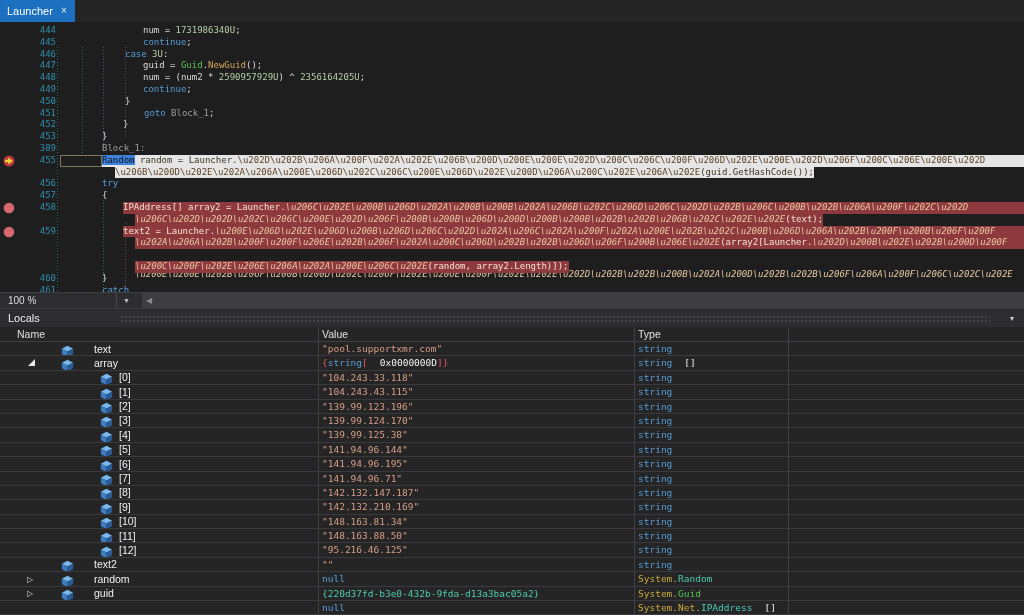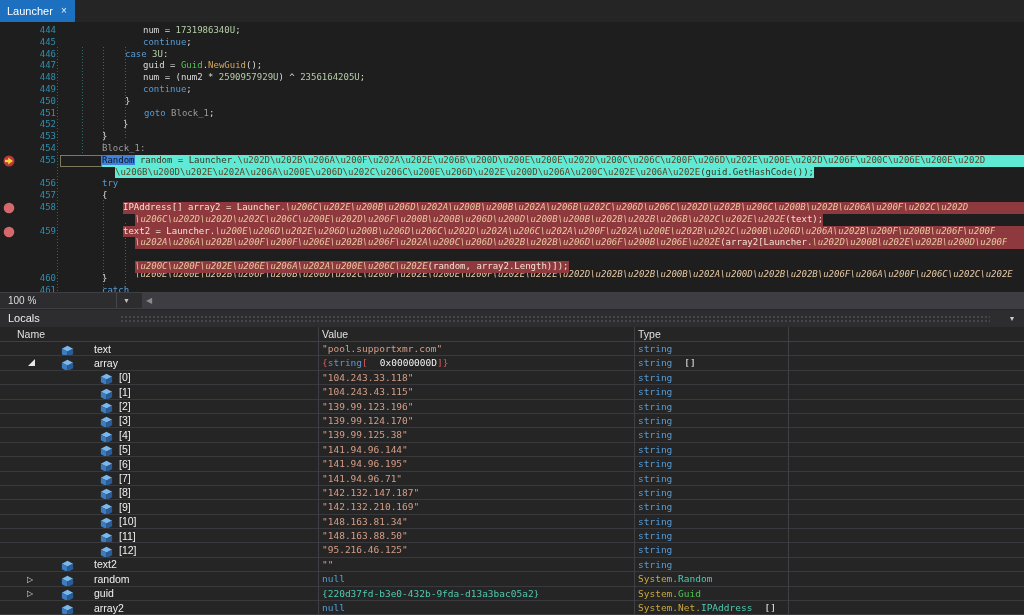--- a/index.html
+++ b/index.html
@@ -18,21 +18,21 @@
     overflow:hidden; font-family:"DejaVu Sans Mono", monospace; font-size:9px; }
   #code-lines { padding-top:3px; }
   .crow { display:flex; height:11.8px; line-height:11.8px; white-space:pre; position:relative; }
   .glyph { width:18px; flex:0 0 18px; position:relative; }
   .glyph svg { position:absolute; left:3px; top:0.5px; }
   .lnum { width:42px; flex:0 0 42px; text-align:right; color:#2f8fb0; padding-right:4px; }
   .cbody { flex:1; display:flex; align-items:stretch; }
   .ctext { display:inline-block; }
   .fill { flex:1; }
   .prebox { display:inline-block; width:42px; flex:0 0 42px; border:1px solid #7b795e; background:#1e1e1e; }
-  .hl-yellow { background:#5eead4; }
+  .hl-yellow { background:#e5e5e5; }
   .hl-red { background:#8e393d; }
   .sg-p { color:#dcdcdc; } .sg-k { color:#569cd6; } .sg-n { color:#b5cea8; }
   .sg-vt { color:#57c357; } .sg-m { color:#d7a85a; } .sg-l { color:#9b9b9b; }
   .sg-yp { color:#3a3520; } .sg-ye { color:#5e4326; }
   .sg-rp { color:#f4e3d0; } .sg-re { color:#e8c9a2;font-style:italic; }
   .sg-sel { background:#3f81d8; color:#0b1526; }
   .guide { position:absolute; width:1px; }
   .g-teal   { background-image:repeating-linear-gradient(180deg,#2e6868 0 1px,transparent 1px 3px); }
   .g-purple { background-image:repeating-linear-gradient(180deg,#6a4a7a 0 1px,transparent 1px 3px); }
   .g-brown  { background-image:repeating-linear-gradient(180deg,#7a4a44 0 1px,transparent 1px 3px); }
@@ -99,21 +99,21 @@
         <div class="crow"><span class="glyph"></span><span class="lnum">444</span><span class="cbody" style="padding-left: 83px;"><span class="ctext"><span class="sg-p">num = </span><span class="sg-n">1731986340U</span><span class="sg-p">;</span></span></span></div>
         <div class="crow"><span class="glyph"></span><span class="lnum">445</span><span class="cbody" style="padding-left: 83px;"><span class="ctext"><span class="sg-k">continue</span><span class="sg-p">;</span></span></span></div>
         <div class="crow"><span class="glyph"></span><span class="lnum">446</span><span class="cbody" style="padding-left: 65px;"><span class="ctext"><span class="sg-k">case </span><span class="sg-n">3U</span><span class="sg-p">:</span></span></span></div>
         <div class="crow"><span class="glyph"></span><span class="lnum">447</span><span class="cbody" style="padding-left: 83px;"><span class="ctext"><span class="sg-p">guid = </span><span class="sg-vt">Guid</span><span class="sg-p">.</span><span class="sg-m">NewGuid</span><span class="sg-p">();</span></span></span></div>
         <div class="crow"><span class="glyph"></span><span class="lnum">448</span><span class="cbody" style="padding-left: 83px;"><span class="ctext"><span class="sg-p">num = (num2 * </span><span class="sg-n">2590957929U</span><span class="sg-p">) ^ </span><span class="sg-n">2356164205U</span><span class="sg-p">;</span></span></span></div>
         <div class="crow"><span class="glyph"></span><span class="lnum">449</span><span class="cbody" style="padding-left: 83px;"><span class="ctext"><span class="sg-k">continue</span><span class="sg-p">;</span></span></span></div>
         <div class="crow"><span class="glyph"></span><span class="lnum">450</span><span class="cbody" style="padding-left: 65px;"><span class="ctext"><span class="sg-p">}</span></span></span></div>
         <div class="crow"><span class="glyph"></span><span class="lnum">451</span><span class="cbody" style="padding-left: 84px;"><span class="ctext"><span class="sg-k">goto </span><span class="sg-l">Block_1</span><span class="sg-p">;</span></span></span></div>
         <div class="crow"><span class="glyph"></span><span class="lnum">452</span><span class="cbody" style="padding-left: 63px;"><span class="ctext"><span class="sg-p">}</span></span></span></div>
         <div class="crow"><span class="glyph"></span><span class="lnum">453</span><span class="cbody" style="padding-left: 42px;"><span class="ctext"><span class="sg-p">}</span></span></span></div>
-        <div class="crow"><span class="glyph"></span><span class="lnum">454</span><span class="cbody" style="padding-left: 42px;"><span class="ctext"><span class="sg-l">Block_1:</span></span></span></div>
+        <div class="crow"><span class="glyph"></span><span class="lnum">389</span><span class="cbody" style="padding-left: 42px;"><span class="ctext"><span class="sg-l">Block_1:</span></span></span></div>
         <div class="crow"><span class="glyph"><svg width="12" height="12" viewBox="0 0 12 12">
               <circle cx="6" cy="6" r="5.5" fill="#b8383d"></circle>
               <path d="M2 4.8 h3.2 v-2.2 L10 6 5.2 9.4 v-2.2 H2 z" fill="#f3cf3a"></path>
             </svg></span><span class="lnum">455</span><span class="cbody"><span class="prebox"></span><span class="ctext hl-yellow"><span class="sg-sel">Random</span><span class="sg-yp"> random = Launcher.</span><span class="sg-ye">\u202D\u202B\u206A\u200F\u202A\u202E\u206B\u200D\u200E\u200E\u202D\u200C\u206C\u200F\u206D\u202E\u200E\u202D\u206F\u200C\u206E\u200E\u202D</span></span><span class="fill hl-yellow"></span></span></div>
         <div class="crow"><span class="glyph"></span><span class="lnum"></span><span class="cbody" style="padding-left: 55px;"><span class="ctext hl-yellow"><span class="sg-ye">\u206B\u200D\u202E\u202A\u206A\u200E\u206D\u202C\u206C\u200E\u206D\u202E\u200D\u206A\u200C\u202E\u206A\u202E</span><span class="sg-yp">(guid.GetHashCode());</span></span></span></div>
         <div class="crow"><span class="glyph"></span><span class="lnum">456</span><span class="cbody" style="padding-left: 42px;"><span class="ctext"><span class="sg-k">try</span></span></span></div>
         <div class="crow"><span class="glyph"></span><span class="lnum">457</span><span class="cbody" style="padding-left: 42px;"><span class="ctext"><span class="sg-p">{</span></span></span></div>
         <div class="crow"><span class="glyph"><svg width="12" height="12" viewBox="0 0 12 12">
               <circle cx="6" cy="6" r="5.3" fill="#d4686c"></circle>
             </svg></span><span class="lnum">458</span><span class="cbody" style="padding-left: 63px;"><span class="ctext hl-red"><span class="sg-rp">IPAddress[] array2 = Launcher.</span><span class="sg-re">\u206C\u202E\u200B\u206D\u202A\u200B\u200B\u202A\u206B\u202C\u206D\u206C\u202D\u202B\u206C\u200B\u202B\u206A\u200F\u202C\u202D</span></span><span class="fill hl-red"></span></span></div>
@@ -364,28 +364,20 @@
                 <path d="M6 0.8 L11.2 3.4 L6 6 L0.8 3.4 Z" fill="#79b8ec"></path>
                 <path d="M0.8 3.4 L6 6 L6 11.2 L0.8 8.6 Z" fill="#3d7cc0"></path>
                 <path d="M11.2 3.4 L6 6 L6 11.2 L11.2 8.6 Z" fill="#2a5c98"></path>
               </svg></span>
             <span class="nlabel">guid</span>
           </span>
           <span class="cell-value"><span class="v-cls">{220d37fd-b3e0-432b-9fda-d13a3bac05a2}</span></span>
           <span class="cell-type"><span class="v-ns">System.</span><span class="v-vt">Guid</span></span>
         </div>
         <div class="lrow lvl0">
-          <span class="cell-name">
-            <span class="vicon"><svg width="13" height="13" viewBox="0 0 12 12">
-                <path d="M6 0.8 L11.2 3.4 L6 6 L0.8 3.4 Z" fill="#79b8ec"></path>
-                <path d="M0.8 3.4 L6 6 L6 11.2 L0.8 8.6 Z" fill="#3d7cc0"></path>
-                <path d="M11.2 3.4 L6 6 L6 11.2 L11.2 8.6 Z" fill="#2a5c98"></path>
-              </svg></span>
-            <span class="nlabel">array2</span>
-          </span>
           <span class="cell-value"><span class="v-kw">null</span></span>
           <span class="cell-type"><span class="v-ns">System.Net.</span><span class="v-cls">IPAddress</span><span class="v-wh">[]</span></span>
         </div>
       </div>
     <div class="colsep" style="left:318px"></div>
     <div class="colsep" style="left:634px"></div>
     <div class="colsep" style="left:788px"></div>
   </div>
 
 </div>

